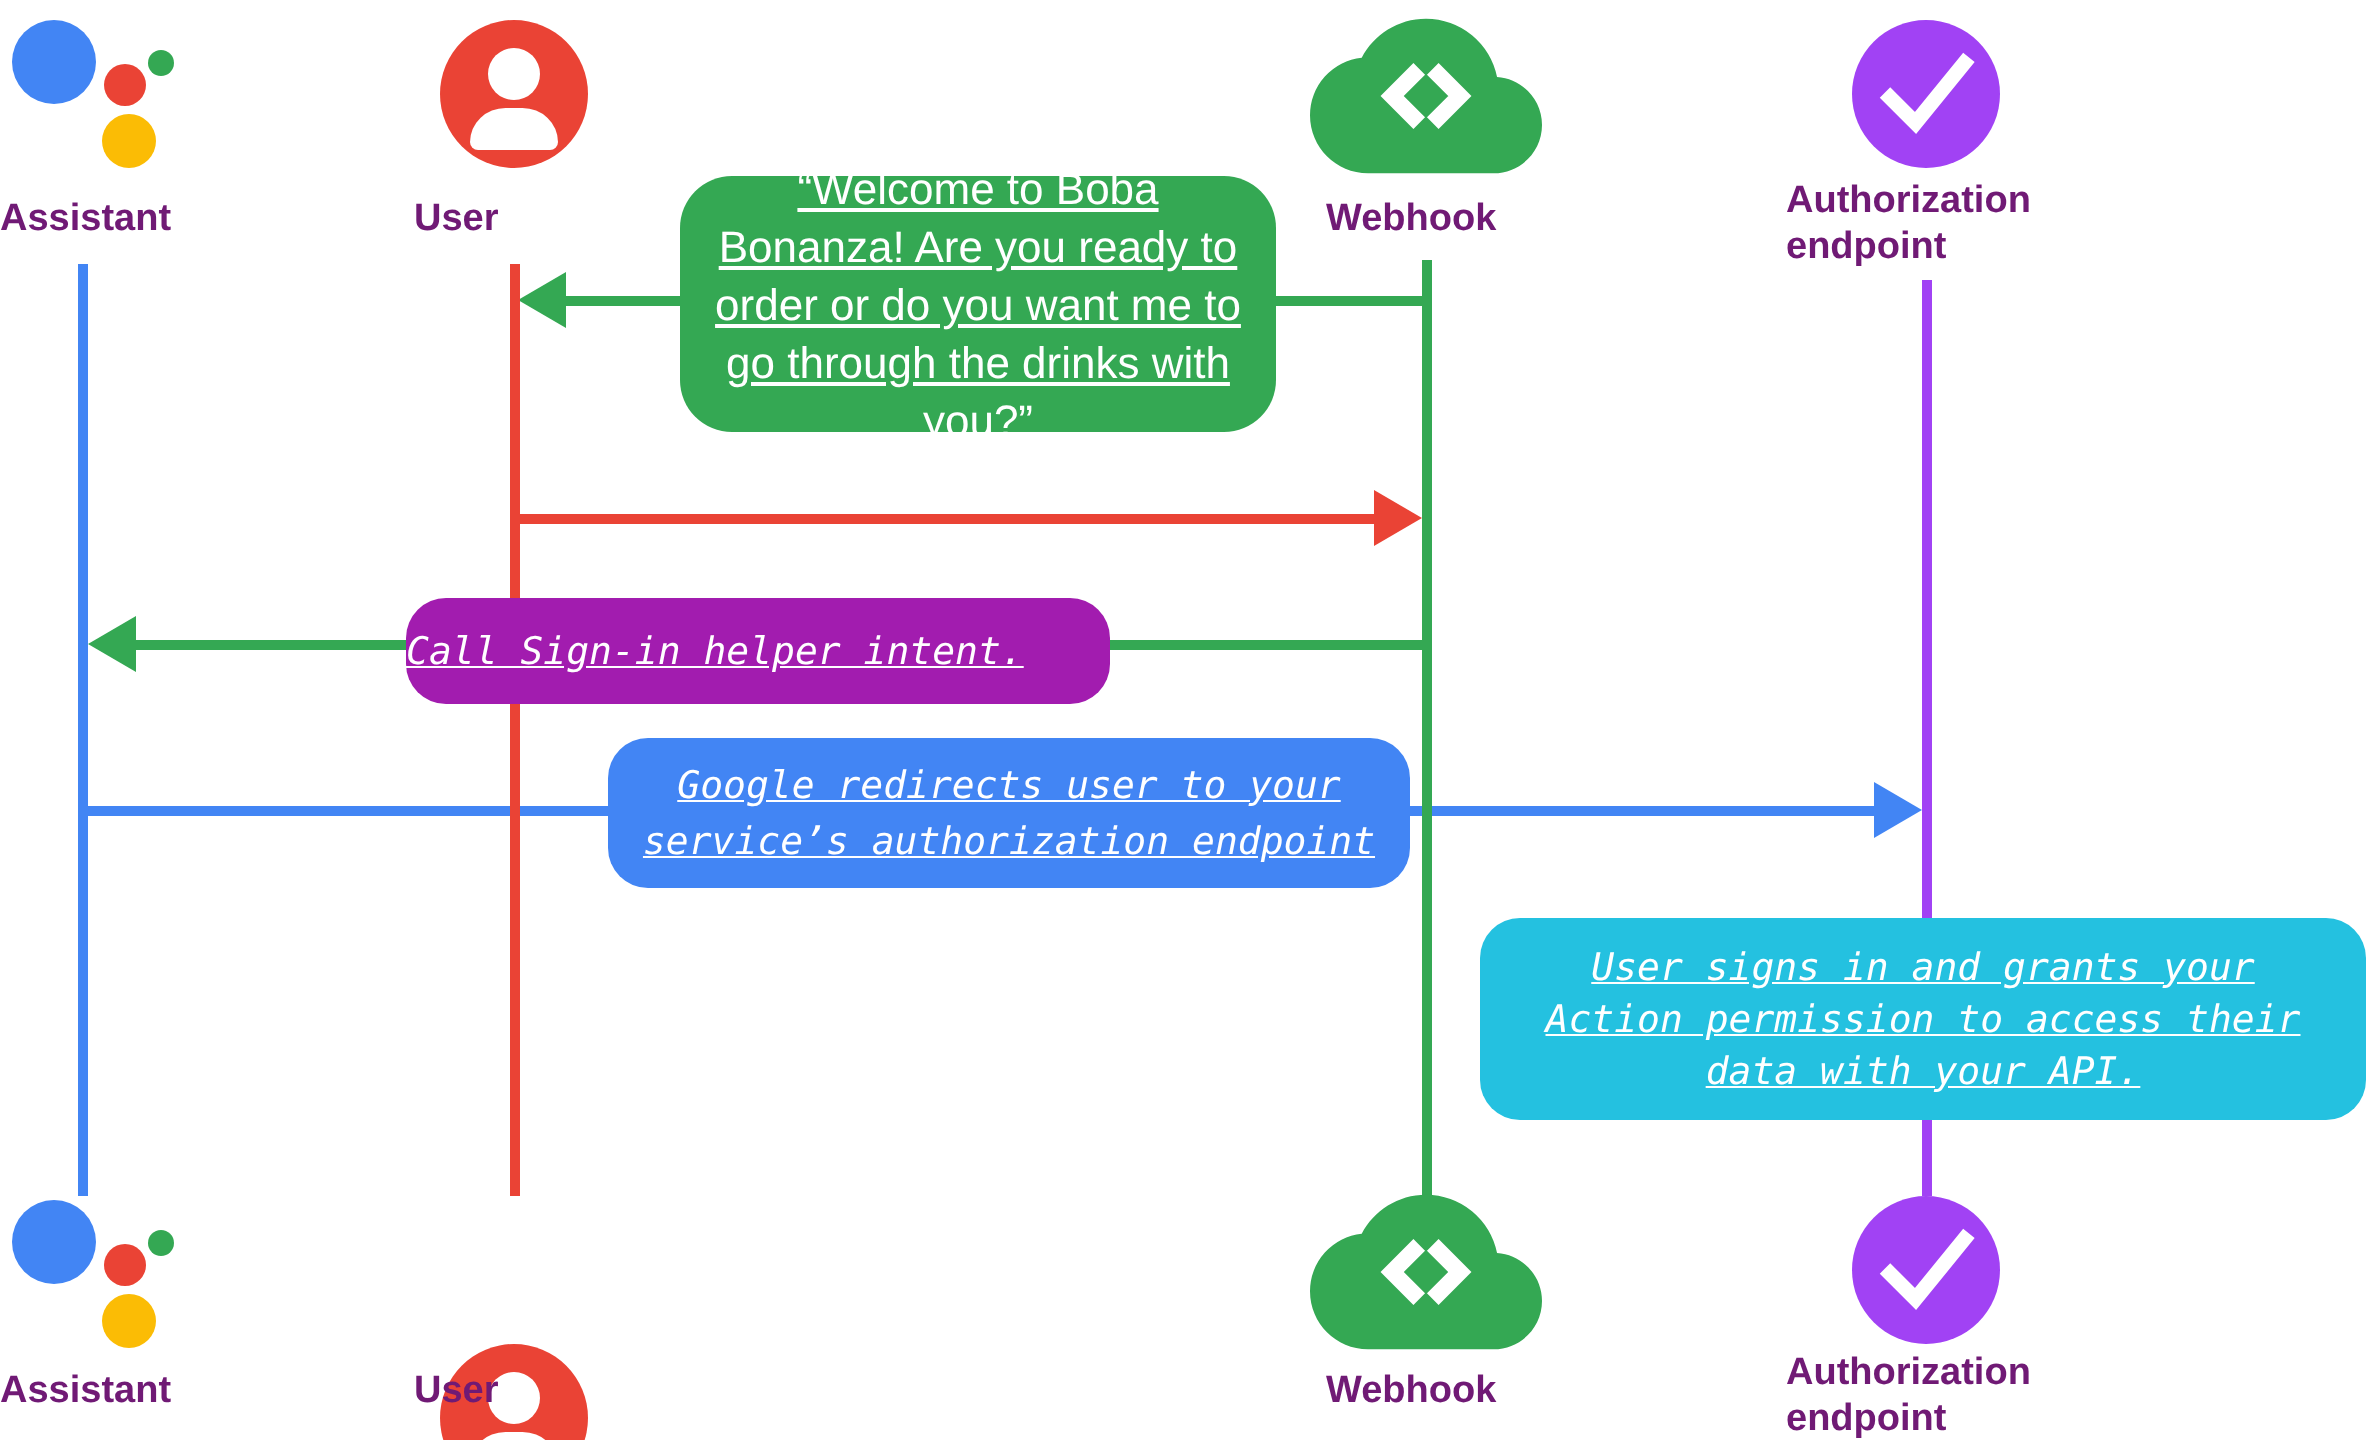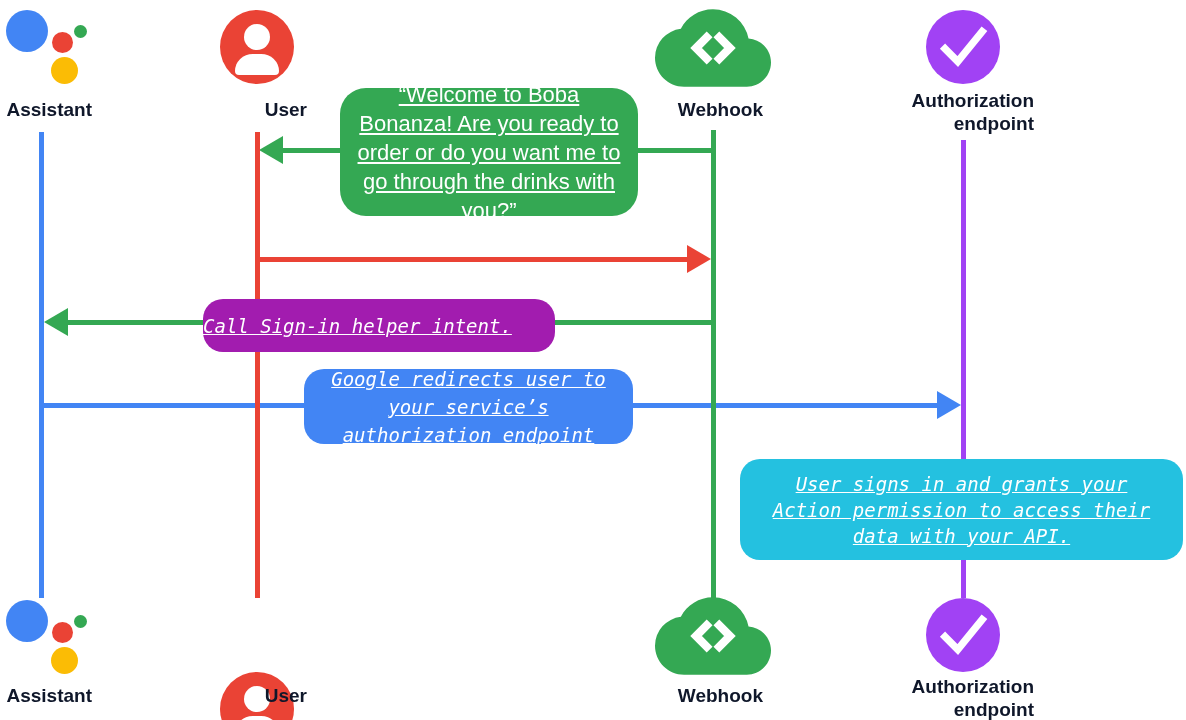--- a/index.html
+++ b/index.html
@@ -23,41 +23,41 @@
   .msg-box{position:absolute;display:flex;align-items:center;justify-content:flex-start;
     text-align:center;color:#ffffff;z-index:3;box-sizing:border-box;text-decoration:underline;}
   .speech{font-family:"Liberation Sans",sans-serif;}
   .codefont{font-family:"DejaVu Sans Mono",monospace;font-style:italic;}
   .welcome-box{left:340px;top:88px;width:298px;height:128px;border-radius:26px;
     background:#34A853;font-size:22px;line-height:29px;padding:0 10px;}
   .order-box{left:389px;top:236px;width:194px;height:46px;border-radius:23px;
     background:#EA4335;font-size:20px;}
   .signin-box{left:203px;top:299px;width:352px;height:53px;border-radius:20px;
     background:#a21caf;font-size:19px;}
-  .redirect-box{left:304px;top:369px;width:329px;height:75px;border-radius:20px;
+  .redirect-box{left:304px;top:369px;width:401px;height:75px;border-radius:20px;
     background:#4285F4;font-size:19px;line-height:28px;padding:0 12px;}
   .note-box{left:740px;top:459px;width:443px;height:101px;border-radius:20px;
     background:#24C1E0;font-size:19px;line-height:26px;padding:0 26px;}
   
   .icon{position:absolute;z-index:4;}
   .circle{position:absolute;border-radius:50%;}
   
   .assistant-logo{width:95px;height:95px;}
   .al-blue{left:6px;top:10px;width:42px;height:42px;background:#4285F4;}
   .al-red{left:52px;top:32px;width:21px;height:21px;background:#EA4335;}
   .al-green{left:74px;top:25px;width:13px;height:13px;background:#34A853;}
   .al-yellow{left:51px;top:57px;width:27px;height:27px;background:#FBBC05;}
   
   .user-badge{width:74px;height:74px;border-radius:50%;background:#EA4335;position:relative;}
   .user-head{position:absolute;left:24px;top:14px;width:26px;height:26px;border-radius:50%;background:#ffffff;}
   .user-body{position:absolute;left:15px;top:44px;width:44px;height:21px;background:#ffffff;
     border-radius:22px 22px 5px 5px / 21px 21px 5px 5px;}
   
-  .actor-label{position:absolute;z-index:4;color:#0f172a;font-weight:bold;
-    font-size:19px;text-align:right;line-height:23px;}
+  .actor-label{position:absolute;z-index:4;color:#701a75;font-weight:bold;
+    font-size:19px;text-align:left;line-height:23px;}
 </style>
 </head>
 <body>
 
 <div class="canvas">
 
   <div class="lifeline ll-assistant"></div>
   <div class="lifeline ll-user"></div>
   <div class="lifeline ll-webhook"></div>
   <div class="lifeline ll-auth"></div>

